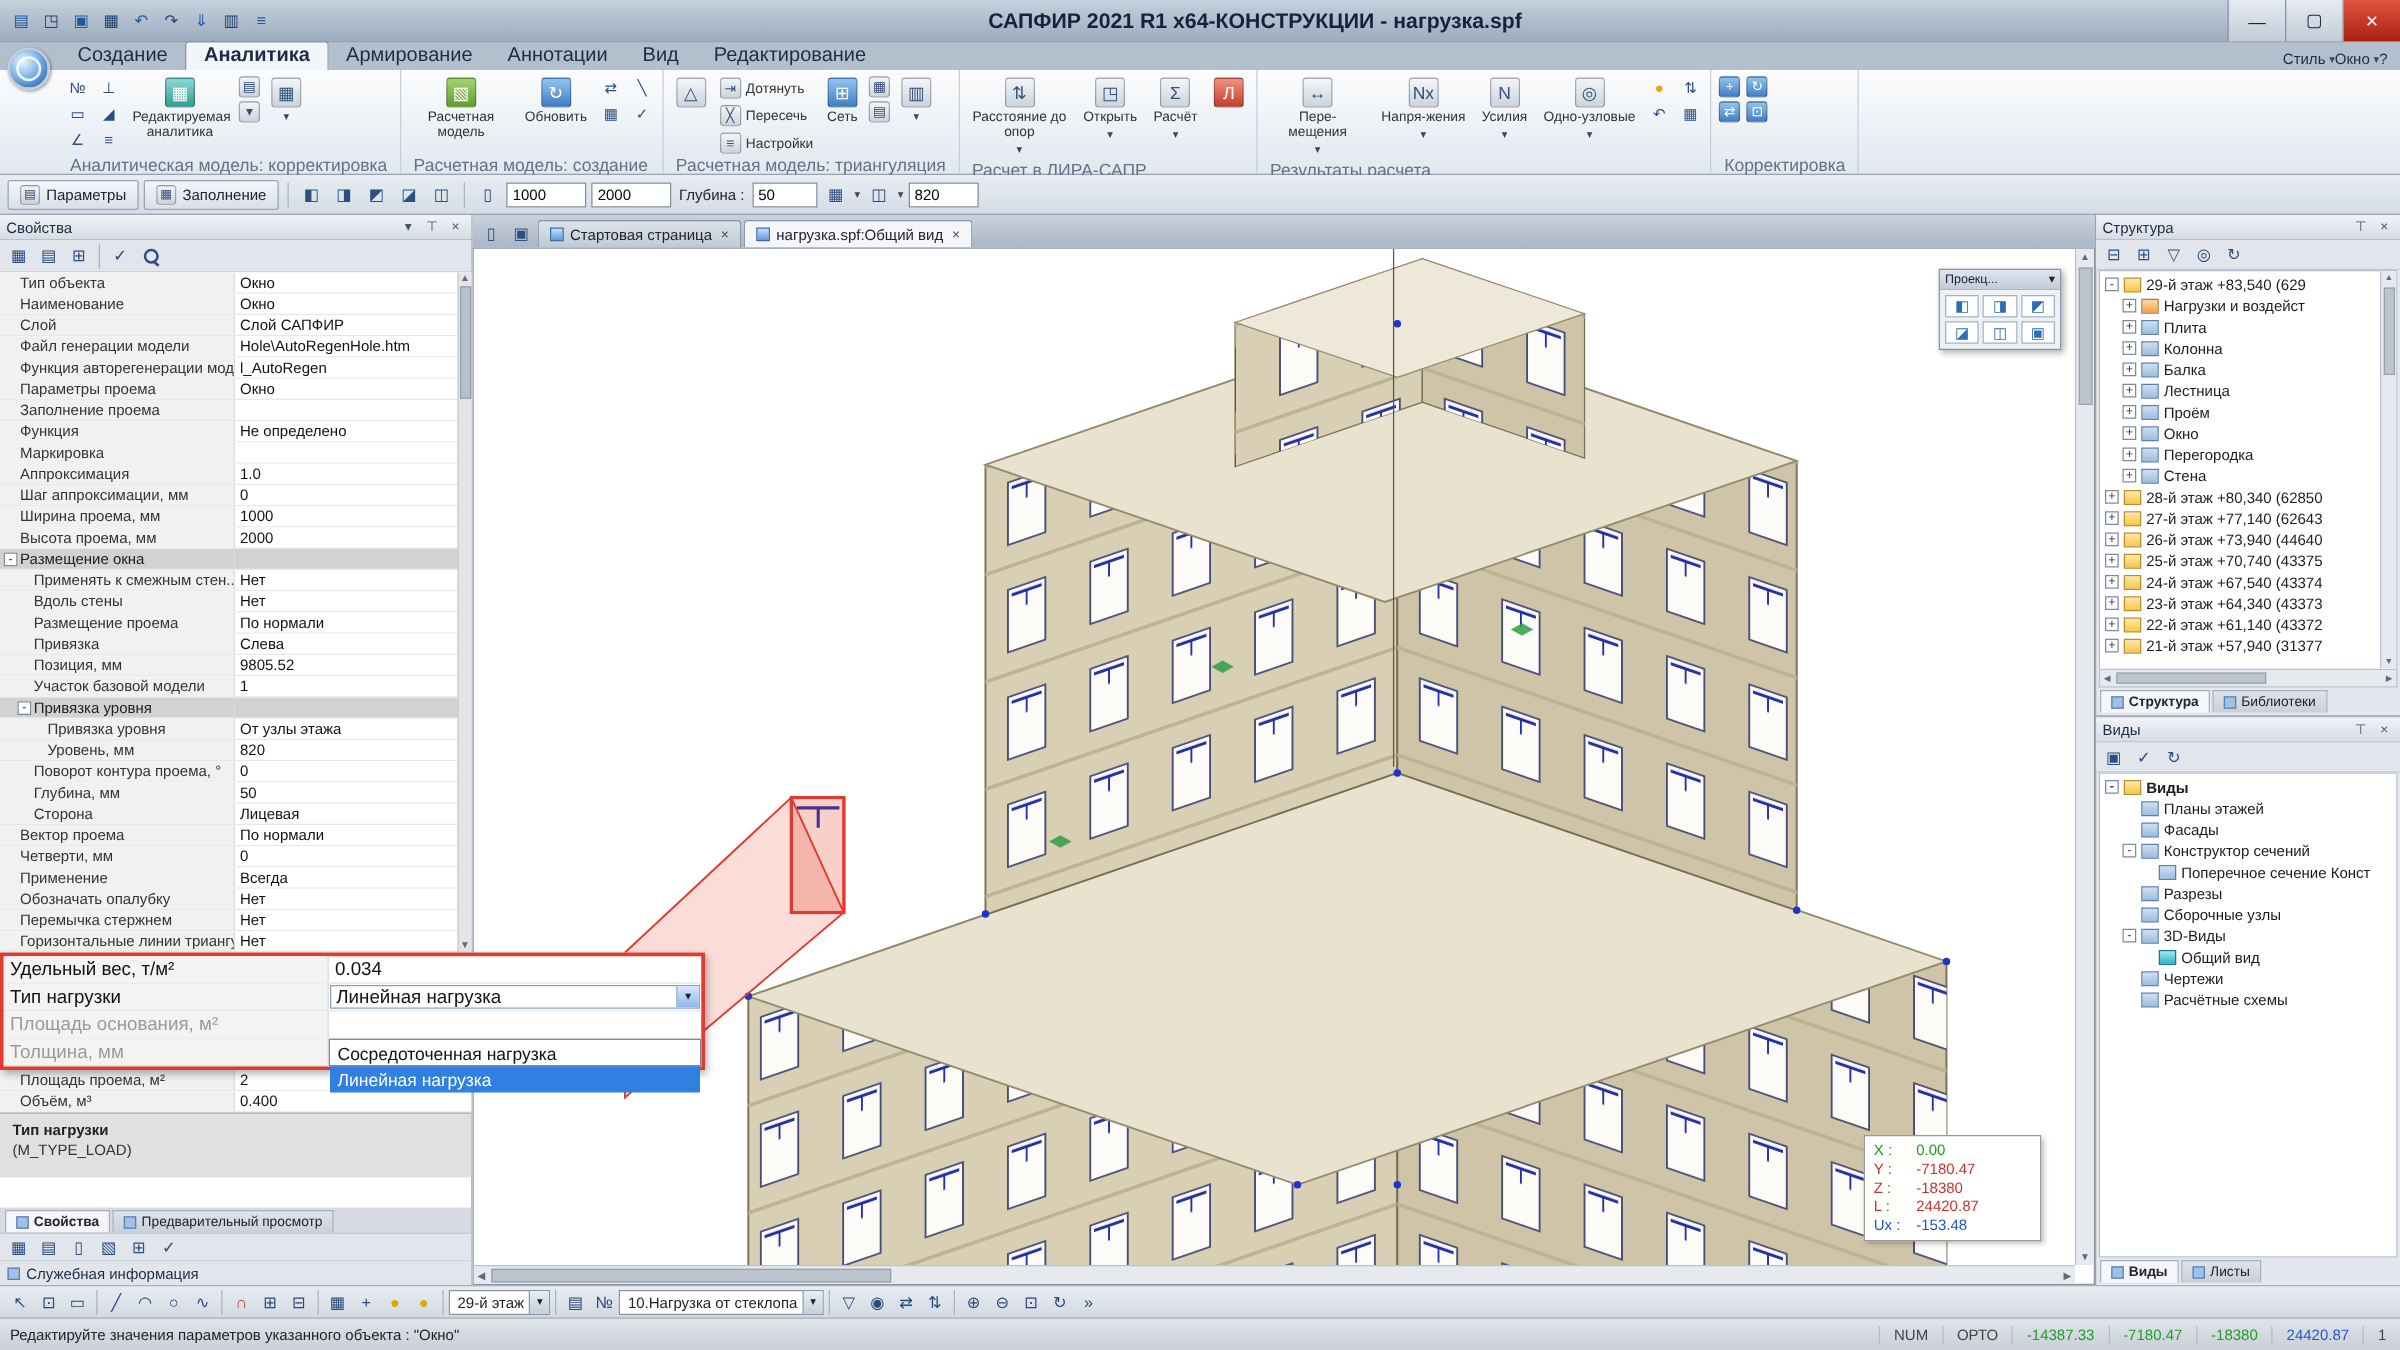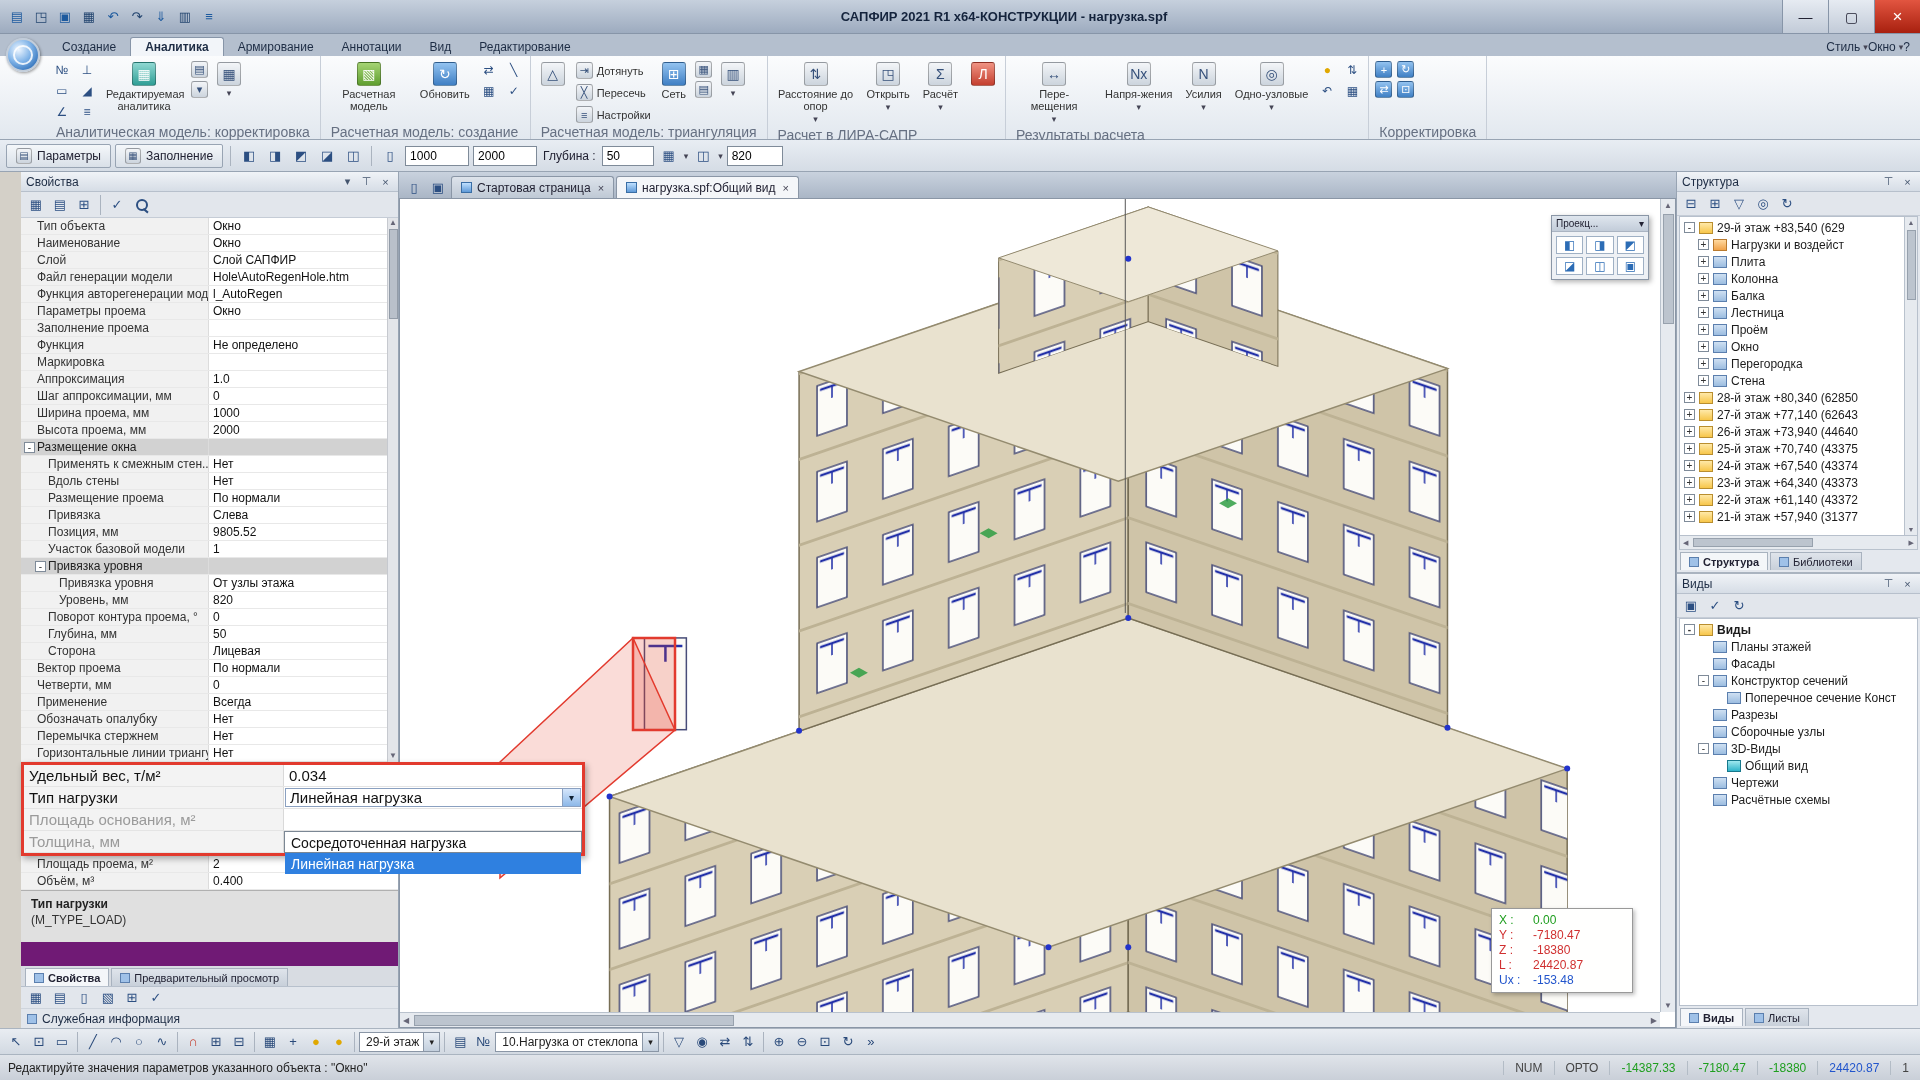--- a/index.html
+++ b/index.html
@@ -5,28 +5,28 @@
   * { box-sizing: border-box; margin: 0; padding: 0; }
   html,body { width:1920px; height:1080px; overflow:hidden; }
   body { font-family:"Liberation Sans","DejaVu Sans",sans-serif; font-size:12px; background:#d4d0c8; color:#222; }
   .app { position:relative; width:1920px; height:1080px; display:flex; flex-direction:column; }
 
   
   .titlebar { height:34px; background:linear-gradient(#c6d0dd,#9dabbf); display:flex; align-items:center; border-bottom:1px solid #8795a8; }
   .qat { display:flex; align-items:center; gap:2px; padding:0 6px; }
   .qicon { width:22px; height:20px; display:flex; align-items:center; justify-content:center; font-size:13px; color:#23456f; border:1px solid transparent; border-radius:2px; }
   .qicon:nth-child(odd){ color:#1d5a9e; }
-  .title-text { flex:1; text-align:center; font-weight:bold; font-size:13px; color:#14233c; }
+  .title-text { flex:1; text-align:center; font-weight:bold; font-size:17px; color:#14233c; }
   .wbtns { display:flex; height:100%; align-items:stretch; }
   .wbtn { width:46px; display:flex; align-items:center; justify-content:center; font-size:14px; color:#223; background:linear-gradient(#e6ebf2,#c2cbd8); border-left:1px solid #8795a8; }
   .wbtn.close { background:linear-gradient(#e25540,#a8200f); color:#fff; font-size:17px; }
 
   
   .menubar { height:22px; background:#b4bfce; display:flex; align-items:flex-end; padding-left:48px; }
-  .mtab { padding:2px 14px; font-size:12px; color:#1d2c44; border-radius:3px 3px 0 0; }
+  .mtab { padding:2px 14px; font-size:16px; color:#1d2c44; border-radius:3px 3px 0 0; }
   .mtab[data-active] { background:#f2f5f9; border:1px solid #8795a8; border-bottom:none; font-weight:bold; }
   .m-sp { flex:1; }
   .mright { display:flex; align-items:center; gap:0; padding:0 10px 2px; color:#1d2c44; }
   .mritem { display:flex; gap:3px; align-items:center; }
 
   .logo { position:absolute; left:6px; top:38px; width:34px; height:34px; border-radius:50%;
     background:radial-gradient(circle at 35% 32%, #eef6ff, #7fb3e8 45%, #2c6cb5 85%);
     border:2px solid #c2cdda; box-shadow:1px 1px 3px rgba(0,0,0,.4); z-index:12; }
   .logo::after { content:""; position:absolute; inset:5px; border:2px solid rgba(255,255,255,.85); border-radius:50%; }
 
@@ -55,21 +55,21 @@
   .t2btn .ric { width:16px; height:16px; font-size:10px; }
   .tsep { width:1px; height:20px; background:#aab3bf; margin:0 3px; }
   .ticon { width:22px; height:22px; display:flex; align-items:center; justify-content:center; font-size:13px; color:#2c4f82; border:1px solid transparent; }
   .tinput { height:20px; border:1px solid #7f8b99; background:#fff; font-size:12px; padding:0 4px; font-family:inherit; }
   .t2lab { font-size:12px; color:#223; padding:0 2px; }
 
   
   .main { flex:1; min-height:0; display:flex; position:relative; }
 
   
-  .panel-left { width:378px; background:#701a75; border-right:1px solid #98a4b3; display:flex; flex-direction:column; position:relative; z-index:30; overflow:visible;margin-left:21px; }
+  .panel-left { width:378px; background:#ffffff; border-right:1px solid #98a4b3; display:flex; flex-direction:column; position:relative; z-index:30; overflow:visible; }
   .dock-header { height:20px; display:flex; align-items:center; gap:4px; padding:0 5px; background:linear-gradient(#f0f3f7,#d6dde6); border-bottom:1px solid #b7c0cc; font-size:12px; color:#1d2c44; }
   .dh-title { flex:1; }
   .dh-btn { width:15px; height:15px; display:flex; align-items:center; justify-content:center; font-size:11px; color:#44556e; }
   .dock-toolbar { height:26px; display:flex; align-items:center; gap:2px; padding:0 4px; background:#e2e6ec; border-bottom:1px solid #c5ccd6; }
   .mag { position:relative; }
   .mag::before { content:""; position:absolute; left:5px; top:4px; width:8px; height:8px; border:2px solid #2c4f82; border-radius:50%; }
   .mag::after { content:""; position:absolute; left:13px; top:13px; width:6px; height:2px; background:#2c4f82; transform:rotate(40deg); transform-origin:0 0; }
 
   .prop-grid { background:#fff; }
   .prow { display:flex; height:17px; background:#fff; border-bottom:1px solid #e8e8e8; }

